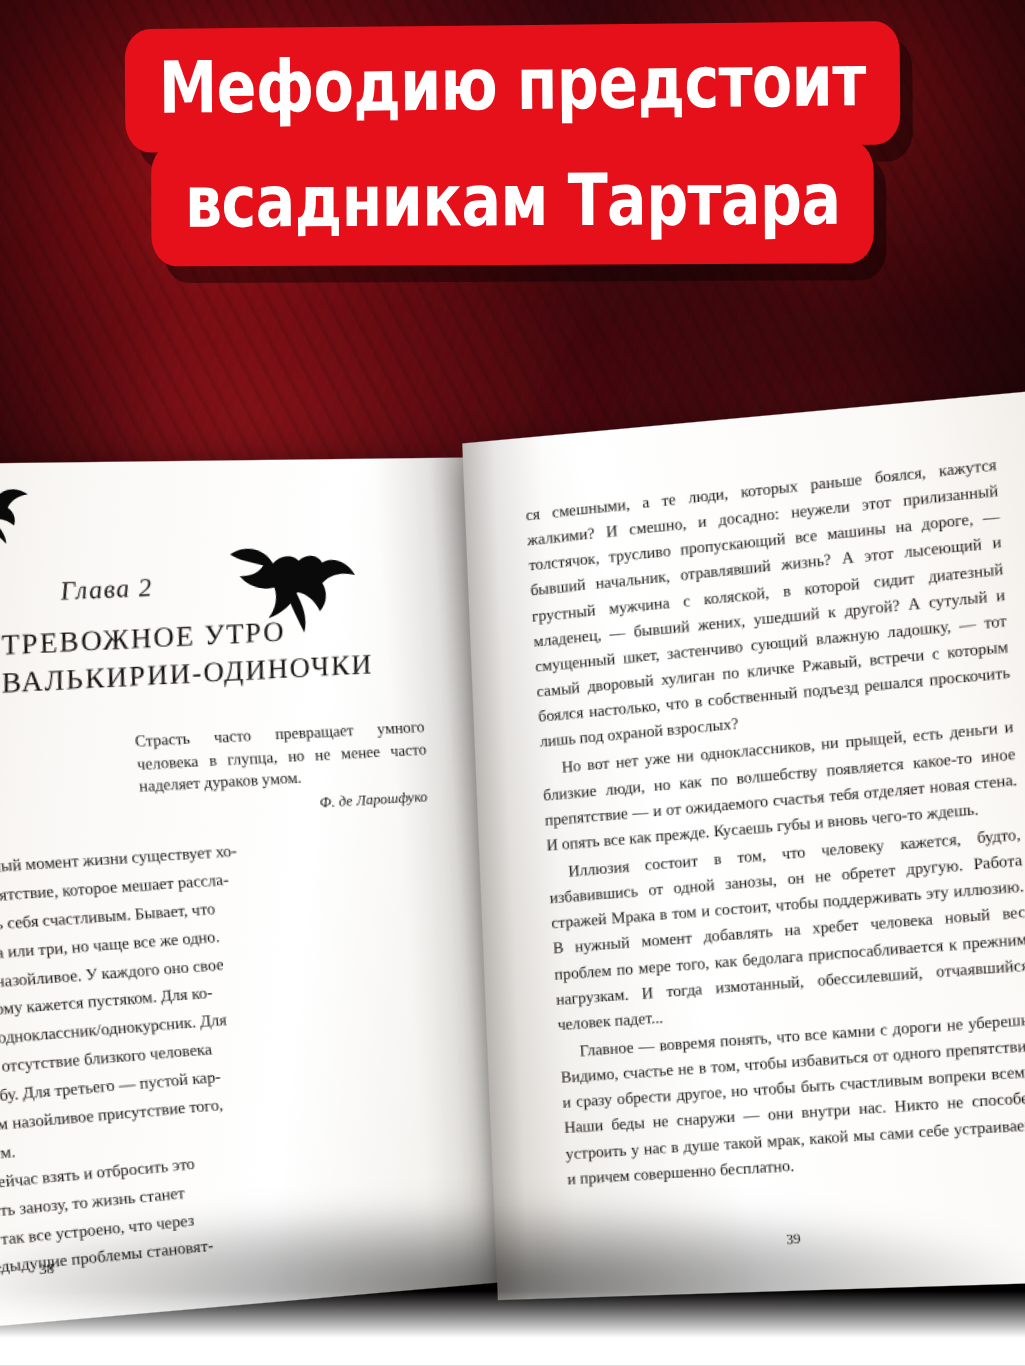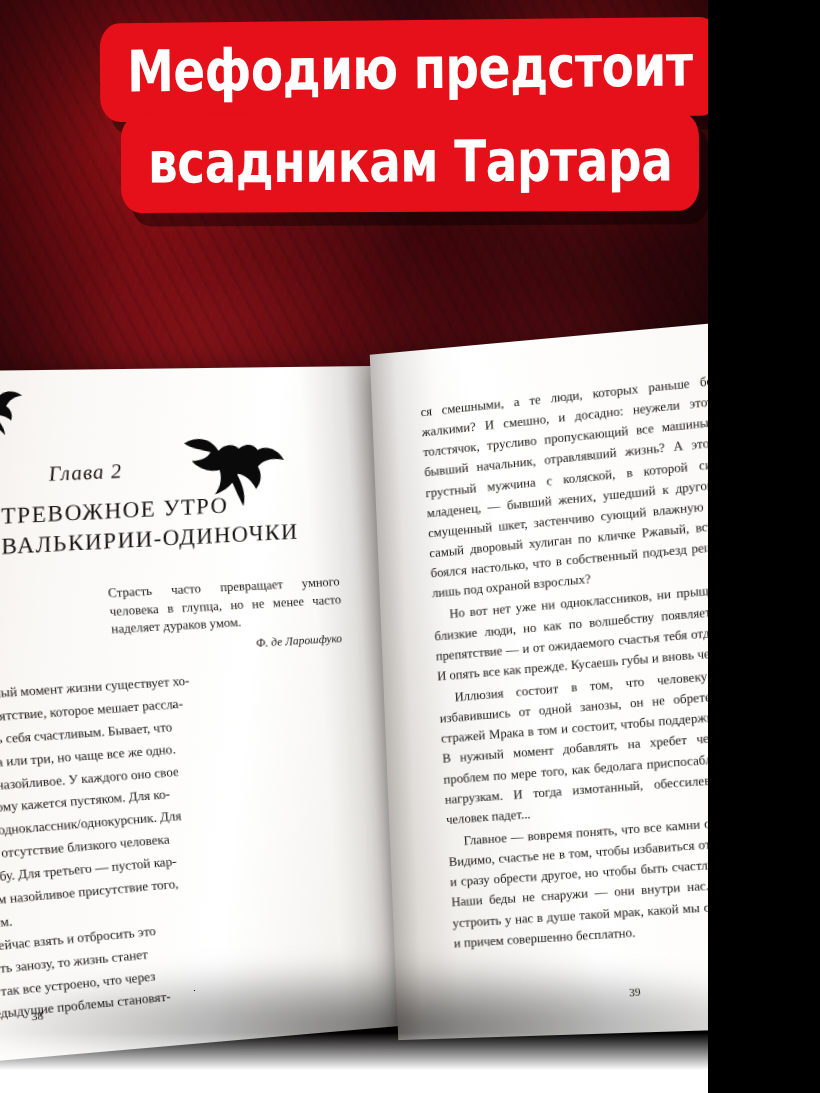--- a/index.html
+++ b/index.html
@@ -9,21 +9,21 @@
   }
   body {
     width: 820px;
     height: 1093px;
     overflow: hidden;
     font-family: "Liberation Sans", sans-serif;
   }
 
   #scene {
     position: relative;
-    width: 708px;
+    width: 820px;
     height: 1093px;
     overflow: hidden;
     background: #14060a;
   }
 
   
   .bg-base {
     position: absolute;
     inset: 0;
     background:

